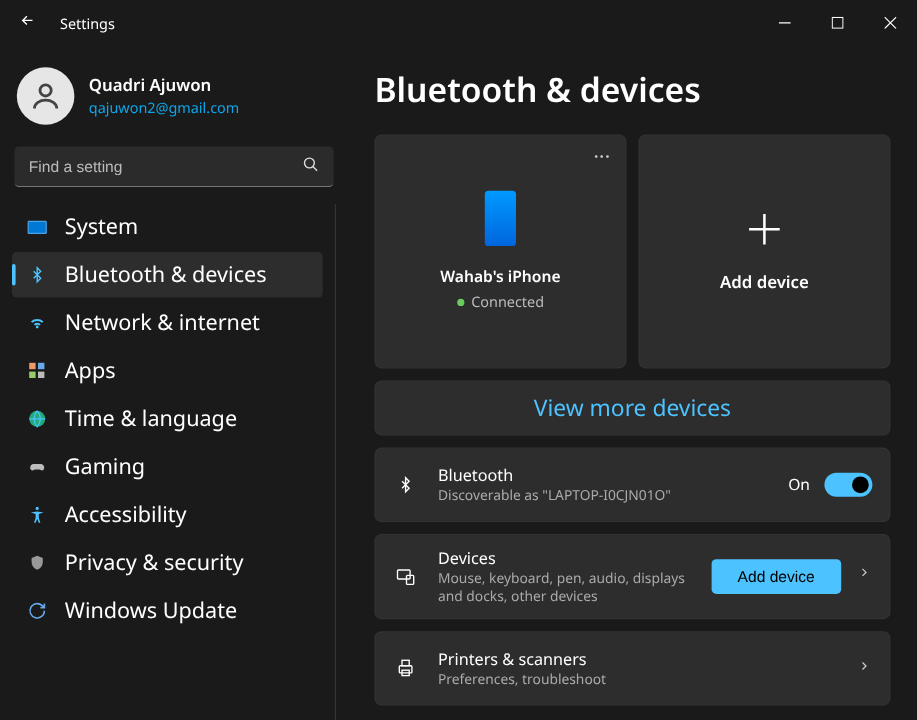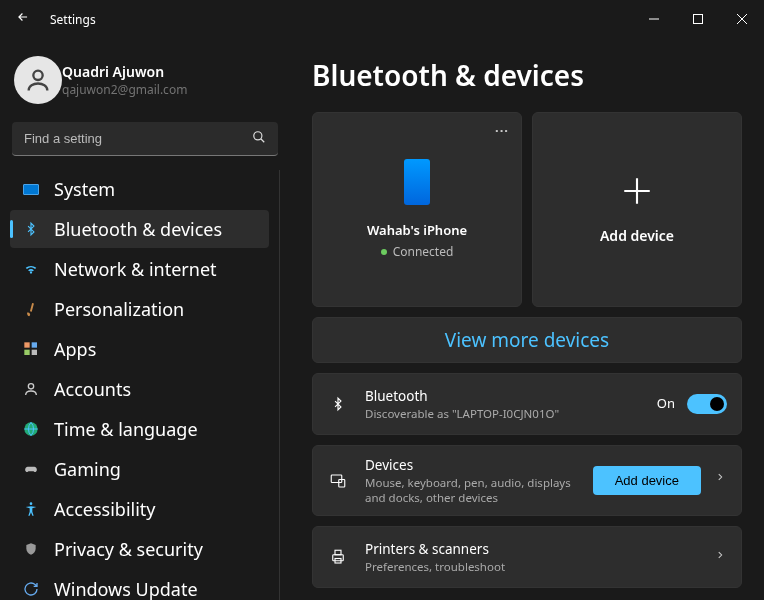--- a/index.html
+++ b/index.html
@@ -13,28 +13,28 @@
   height: 38px; display: flex; align-items: center;
   padding: 0 0 0 12px;
 }
 .titlebar .back { color: #fff; padding: 4px; margin-right: 16px; cursor: pointer; }
 .titlebar .title { font-size: 12px; }
 .titlebar .spacer { flex: 1; }
 .titlebar .wbtn { width: 44px; height: 38px; display: flex; align-items: center; justify-content: center; cursor: pointer; }
 .titlebar .wbtn svg { width: 10px; height: 10px; }
 .content { display: flex; height: calc(100% - 38px); }
 .sidebar { width: 290px; padding: 14px 10px 0 10px; display: flex; flex-direction: column; }
-.user { display: flex; align-items: center; padding: 4px 8px 18px 4px; }
+.user { display: flex; align-items: center; gap: 12px; padding: 4px 8px 18px 4px; }
 .avatar {
   width: 48px; height: 48px; border-radius: 50%;
   background: #e6e6e6; display: flex; align-items: center; justify-content: center;
 }
 .avatar svg { width: 28px; height: 28px; }
 .user .name { font-weight: 600; font-size: 14px; }
-.user .email { font-size: 12px; color: #737373; }
+.user .email { font-size: 12px; color: #0ea5e9; }
 .searchbox {
   display: flex; align-items: center; background: #2b2b2b;
   border-bottom: 1px solid #777; border-radius: 4px;
   height: 34px; margin: 0 2px 14px 2px; padding: 0 12px;
 }
 .searchbox input {
   flex: 1; background: none; border: none; outline: none;
   color: #e5e5e5; font-size: 13px;
 }
 .searchbox input::placeholder { color: #bbb; }
@@ -176,45 +176,28 @@
       <div class="nav-item">
         <span class="nav-ic ic-wifi">
           <svg width="18" height="14" viewBox="0 0 24 24" fill="currentColor">
               <path d="M12 20a2 2 0 100-4 2 2 0 000 4zm-5-6a8 8 0 0110 0l-2 2a5 5 0 00-6 0zm-4-4a14 14 0 0118 0l-2 2a11 11 0 00-14 0z"></path>
             </svg>
         </span>
         <span class="nav-label">Network &amp; internet</span>
       </div>
       <div class="nav-item">
         <span class="nav-ic">
-          <svg class="ic-brush" width="16" height="16" viewBox="0 0 24 24" fill="#c98b4a">
-              <path d="M4 20c2 0 3-1 3-3 0-1.5-1-3-3-3-1 2-2 4 0 6zm5-6l9-9 2 2-9 9-2-2z"></path>
-            </svg>
-        </span>
-        <span class="nav-label">Personalization</span>
-      </div>
-      <div class="nav-item">
-        <span class="nav-ic">
           <svg width="16" height="16" viewBox="0 0 24 24">
               <rect x="2" y="2" width="8" height="8" fill="#e96"></rect>
               <rect x="13" y="2" width="8" height="8" fill="#6ae"></rect>
               <rect x="2" y="13" width="8" height="8" fill="#9c6"></rect>
               <rect x="13" y="13" width="8" height="8" fill="#bbb"></rect>
             </svg>
         </span>
         <span class="nav-label">Apps</span>
-      </div>
-      <div class="nav-item">
-        <span class="nav-ic">
-          <svg width="16" height="16" viewBox="0 0 24 24" fill="none" stroke="#ccc" stroke-width="2">
-              <circle cx="12" cy="8" r="4"></circle>
-              <path d="M4 21c0-4 4-6 8-6s8 2 8 6"></path>
-            </svg>
-        </span>
-        <span class="nav-label">Accounts</span>
       </div>
       <div class="nav-item">
         <span class="nav-ic">
           <svg width="16" height="16" viewBox="0 0 24 24" fill="#4cc2ff">
               <circle cx="12" cy="12" r="10" fill="#2a7"></circle>
               <path d="M2 12h20M12 2a15 15 0 010 20a15 15 0 010-20" fill="none" stroke="#4cc2ff" stroke-width="1.5"></path>
             </svg>
         </span>
         <span class="nav-label">Time &amp; language</span>
       </div>

